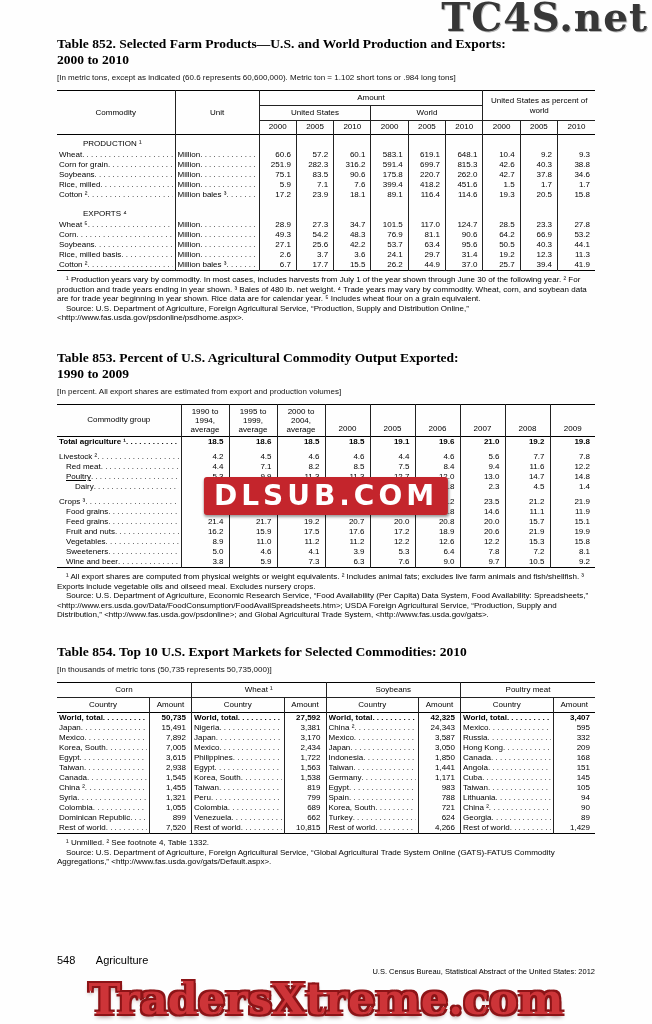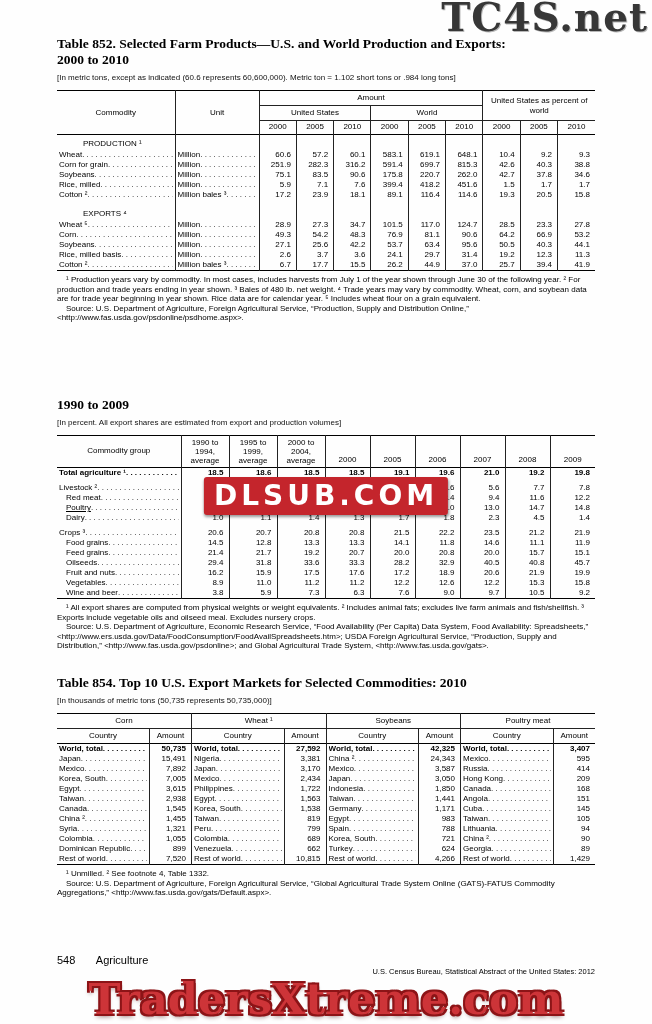--- a/index.html
+++ b/index.html
@@ -24,21 +24,21 @@
   .txt{white-space:nowrap;}
   .dots{flex:1;overflow:hidden;white-space:nowrap;}
   .dots::after{content:" . . . . . . . . . . . . . . . . . . . . . . . . . . . . . . . . . . . . . . . . .";}
   td.sec{padding:4px 2px 1px 26px;}
   tr.bold td{font-weight:bold;}
   tr.spacer td{padding:0;}
 
   .foot-block{margin-top:4px;}
   .foot{font-size:8px;line-height:9.6px;margin:0;text-indent:9px;}
 
-  .block852{margin-bottom:58px;}
+  .block852{margin-bottom:27px;}
   .block853{margin-bottom:24px;}
 
   .pagefoot{position:absolute;left:57px;right:57px;top:950px;z-index:1;}
   .pf-num{font-size:11px;margin-top:28px;}
   .pf-sec{font-size:11px;margin-left:16px;text-align:right;}
   .pf-attr{position:absolute;right:0;top:17px;font-size:7.5px;text-align:center;}
 
   .wm-top{position:absolute;top:-6px;right:4px;z-index:5;
     font-family:"DejaVu Serif",serif;font-weight:bold;font-size:39px;letter-spacing:1px;
     color:#222;opacity:.9;text-shadow:1px 1px 0 rgba(110,110,110,.55);}
@@ -370,21 +370,21 @@
       </table>
 
       <div class="foot-block">
         <p class="foot">¹ Production years vary by commodity. In most cases, includes harvests from July 1 of the year shown through June 30 of the following year. ² For production and trade years ending in year shown. ³ Bales of 480 lb. net weight. ⁴ Trade years may vary by commodity. Wheat, corn, and soybean data are for trade year beginning in year shown. Rice data are for calendar year. ⁵ Includes wheat flour on a grain equivalent.</p>
         <p class="foot">Source: U.S. Department of Agriculture, Foreign Agricultural Service, “Production, Supply and Distribution Online,” &lt;http://www.fas.usda.gov/psdonline/psdhome.aspx&gt;.</p>
       </div>
     </section>
 
     <section class="block853">
       <h2 class="tbl-title">
-        <br>
+        <span>Table 853. Percent of U.S. Agricultural Commodity Output Exported:</span><br>
         <span>1990 to 2009</span>
       </h2>
       <p class="note">[In percent. All export shares are estimated from export and production volumes]</p>
 
       <table class="stbl">
         <colgroup>
           <col style="width:124px">
             <col span="3" style="width:48px">
             <col span="6" style="width:45px">
         </colgroup>
@@ -479,21 +479,21 @@
               <td class="num bl">11.3</td>
               <td class="num bl">12.7</td>
               <td class="num bl">12.0</td>
               <td class="num bl">13.0</td>
               <td class="num bl">14.7</td>
               <td class="num bl">14.8</td>
             </tr>
             <tr>
               <td class="lbl">
                 <div class="lead">
-                  <span class="txt" style="padding-left: 7px;">Dairy</span>
+                  <span class="txt" style="padding-left: 7px; margin-left: 9px;">Dairy</span>
                   <span class="dots"></span>
                 </div>
               </td>
               <td class="num bl">1.0</td>
               <td class="num bl">1.1</td>
               <td class="num bl">1.4</td>
               <td class="num bl">1.3</td>
               <td class="num bl">1.7</td>
               <td class="num bl">1.8</td>
               <td class="num bl">2.3</td>
@@ -559,37 +559,20 @@
               <td class="num bl">20.7</td>
               <td class="num bl">20.0</td>
               <td class="num bl">20.8</td>
               <td class="num bl">20.0</td>
               <td class="num bl">15.7</td>
               <td class="num bl">15.1</td>
             </tr>
             <tr>
               <td class="lbl">
                 <div class="lead">
-                  <span class="txt" style="padding-left: 7px;">Oilseeds</span>
-                  <span class="dots"></span>
-                </div>
-              </td>
-              <td class="num bl">29.4</td>
-              <td class="num bl">31.8</td>
-              <td class="num bl">33.6</td>
-              <td class="num bl">33.3</td>
-              <td class="num bl">28.2</td>
-              <td class="num bl">32.9</td>
-              <td class="num bl">40.5</td>
-              <td class="num bl">40.8</td>
-              <td class="num bl">45.7</td>
-            </tr>
-            <tr>
-              <td class="lbl">
-                <div class="lead">
                   <span class="txt" style="padding-left: 7px;">Fruit and nuts</span>
                   <span class="dots"></span>
                 </div>
               </td>
               <td class="num bl">16.2</td>
               <td class="num bl">15.9</td>
               <td class="num bl">17.5</td>
               <td class="num bl">17.6</td>
               <td class="num bl">17.2</td>
               <td class="num bl">18.9</td>
@@ -606,20 +589,37 @@
               </td>
               <td class="num bl">8.9</td>
               <td class="num bl">11.0</td>
               <td class="num bl">11.2</td>
               <td class="num bl">11.2</td>
               <td class="num bl">12.2</td>
               <td class="num bl">12.6</td>
               <td class="num bl">12.2</td>
               <td class="num bl">15.3</td>
               <td class="num bl">15.8</td>
+            </tr>
+            <tr>
+              <td class="lbl">
+                <div class="lead">
+                  <span class="txt" style="padding-left: 7px;">Sweeteners</span>
+                  <span class="dots"></span>
+                </div>
+              </td>
+              <td class="num bl">5.0</td>
+              <td class="num bl">4.6</td>
+              <td class="num bl">4.1</td>
+              <td class="num bl">3.9</td>
+              <td class="num bl">5.3</td>
+              <td class="num bl">6.4</td>
+              <td class="num bl">7.8</td>
+              <td class="num bl">7.2</td>
+              <td class="num bl">8.1</td>
             </tr>
             <tr>
               <td class="lbl">
                 <div class="lead">
                   <span class="txt" style="padding-left: 7px;">Wine and beer</span>
                   <span class="dots"></span>
                 </div>
               </td>
               <td class="num bl">3.8</td>
               <td class="num bl">5.9</td>
@@ -757,21 +757,21 @@
                   <span class="dots"></span>
                 </div>
               </td>
               <td class="num bl">3,587</td>
               <td class="lbl bl">
                 <div class="lead">
                   <span class="txt">Russia</span>
                   <span class="dots"></span>
                 </div>
               </td>
-              <td class="num bl">414</td>
+              <td class="num bl">332</td>
             </tr>
             <tr>
               <td class="lbl">
                 <div class="lead">
                   <span class="txt">Korea, South</span>
                   <span class="dots"></span>
                 </div>
               </td>
               <td class="num bl">7,005</td>
               <td class="lbl bl">

